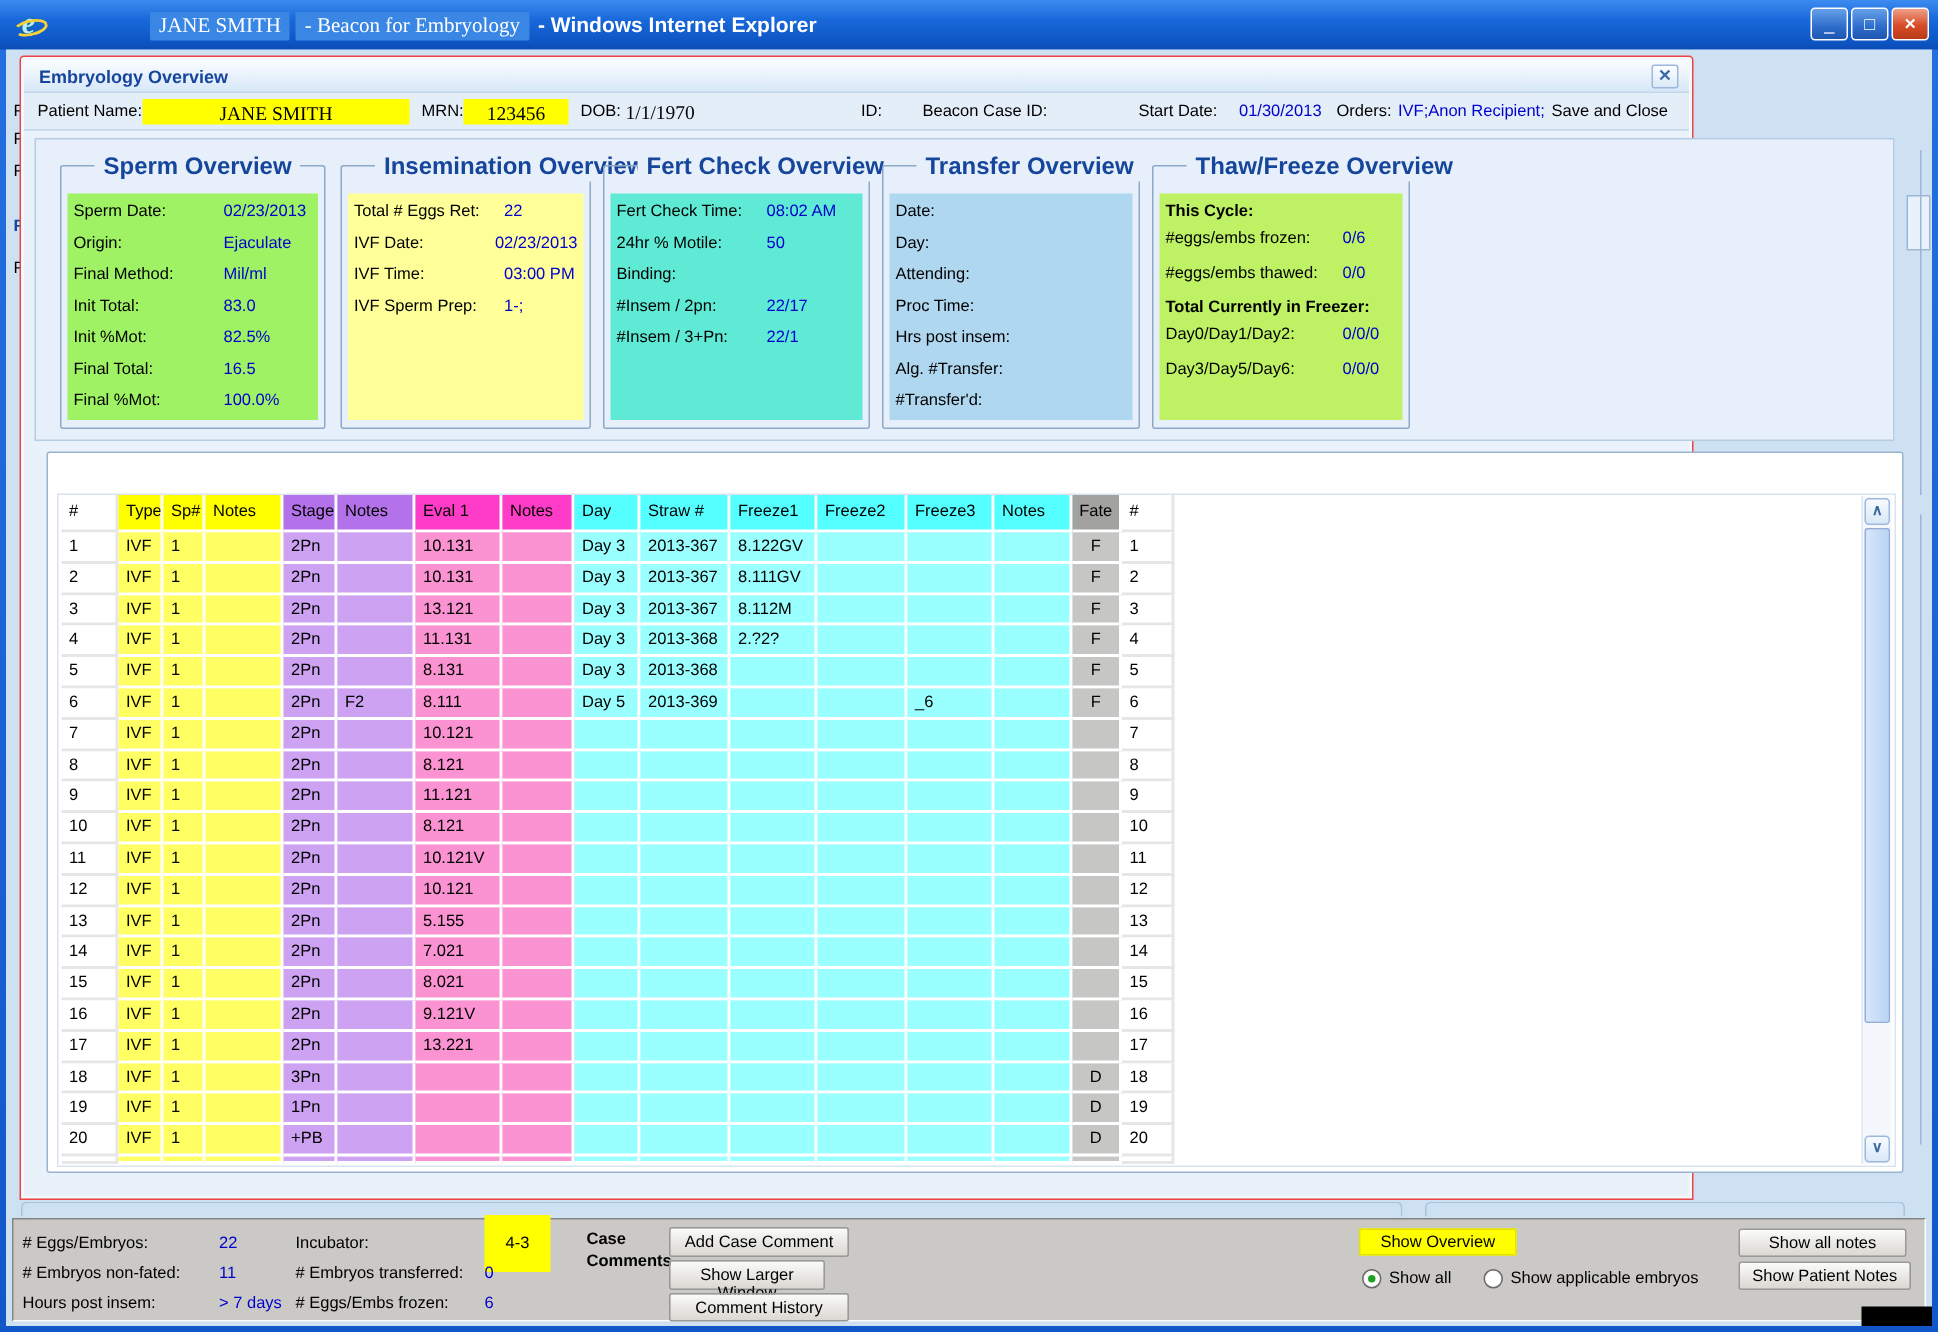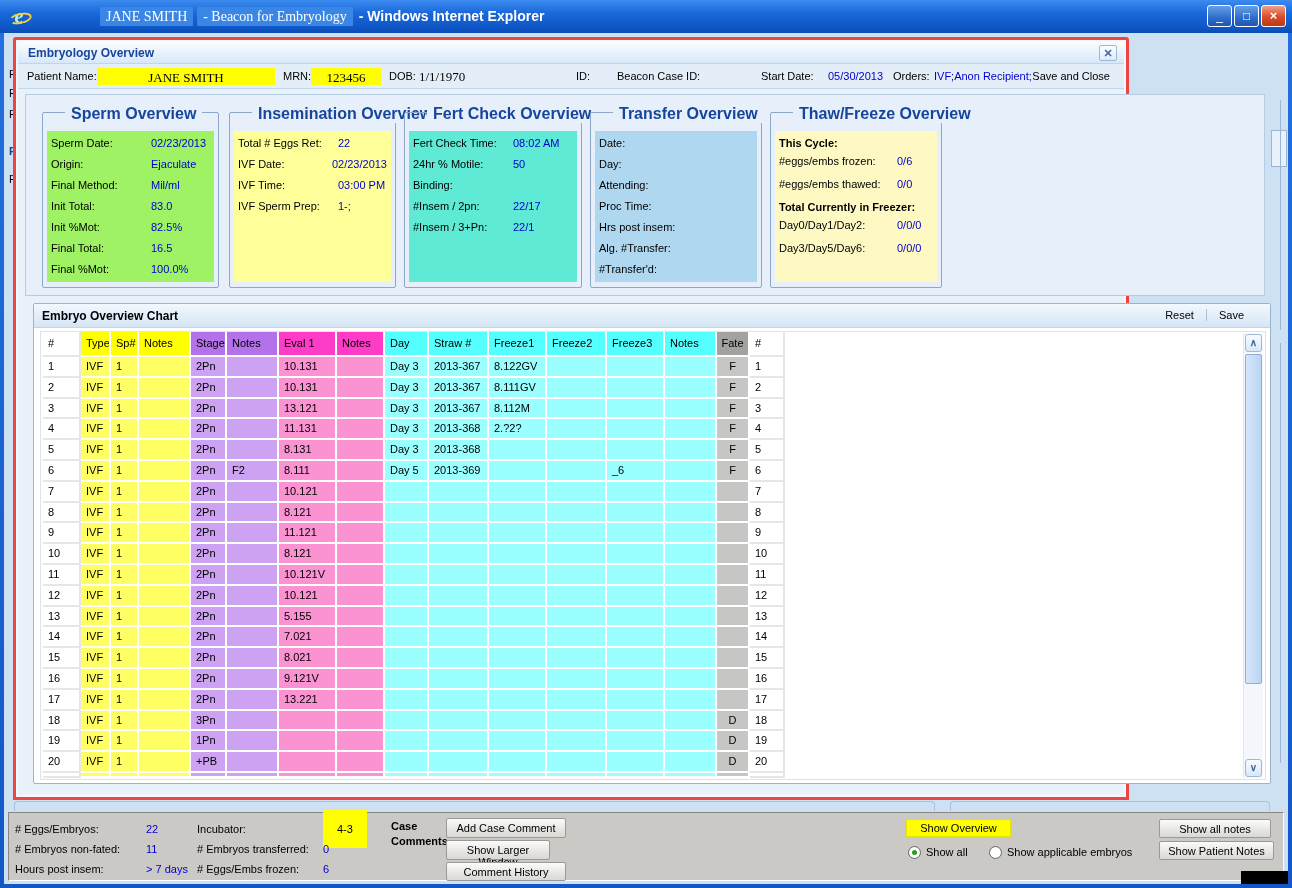--- a/index.html
+++ b/index.html
@@ -22,21 +22,21 @@
   
   .winbody { position:absolute; left:4px; top:33px; right:4px; bottom:4px; background:#CDE1F3; overflow:hidden; }
   .edge-letter { position:absolute; left:5px; width:8px; font-size:11px; color:#000; overflow:hidden; }
   .edge-letter.nv { color:#16459C; font-weight:bold; }
   .frag-line { position:absolute; border-left:1px solid #9AB6D4; width:0; }
   .frag-box { position:absolute; border:1px solid #9AB6D4; background:#E9F1FA; }
   .frag-top { position:absolute; height:10px; border:1px solid #A8C4DC; border-bottom:none; border-radius:4px 4px 0 0; }
   .corner-black { position:absolute; right:0; bottom:0; width:47px; height:13px; background:#000; }
   
   .dialog { position:absolute; left:9px; top:4px; width:1116px; height:763px; background:#E9F1FA;
-    border:3px solid #ef4444; border-radius:3px 3px 0 0; box-shadow:0 0 0 2px #F2F8FD inset; }
+    border:1px solid #ef4444; border-radius:3px 3px 0 0; box-shadow:0 0 0 2px #F2F8FD inset; }
   .dlg-header { position:absolute; left:2px; top:2px; right:2px; height:22px;
     background:linear-gradient(#FBFDFF,#D7E7F8); border-bottom:1px solid #C2D6EA; }
   .dlg-title { position:absolute; left:10px; top:4px; font-size:12px; font-weight:bold; color:#16459C; }
   .dlg-x { position:absolute; right:7px; top:3px; width:18px; height:16px; border:1px solid #9CB8DC; border-radius:2px;
     background:linear-gradient(#FDFEFF,#DCE9F8); color:#3A6AA8; font-size:11px; font-weight:bold; text-align:center; line-height:14px; }
   
   .pbar { position:absolute; left:2px; top:24px; right:2px; height:25px; background:#E4EEF9; border-bottom:1px solid #C2D6EA; font-size:11px; }
   .pbar span { position:absolute; top:6px; white-space:nowrap; }
   .ybox { background:#FFFF00; text-align:center; font-family:"Liberation Serif",serif; font-size:13px; top:4px !important; padding-top:2px; }
   .serifv { font-family:"Liberation Serif",serif; font-size:13px; top:5px !important; }
@@ -140,21 +140,21 @@
       <div class="pbar">
         <span style="left:9px">Patient Name:</span>
         <span class="ybox" style="left:79px;width:178px;height:17px">JANE SMITH</span>
         <span style="left:265px">MRN:</span>
         <span class="ybox" style="left:293px;width:70px;height:17px">123456</span>
         <span style="left:371px">DOB:</span>
         <span class="serifv" style="left:401px">1/1/1970</span>
         <span style="left:558px">ID:</span>
         <span style="left:599px">Beacon Case ID:</span>
         <span style="left:743px">Start Date:</span>
-        <span class="bluev" style="left:810px">05/30/2013</span>
+        <span class="bluev" style="left:810px">01/30/2013</span>
         <span style="left:875px">Orders:</span>
         <span class="bluev" style="left:916px">IVF;Anon Recipient;</span>
         <span style="right:14px">Save and Close</span>
       </div>
 
       <div class="panels">
         <div class="gbox" style="left:16px;top:17px;width:177px;height:176px">
           <div class="gleg">Sperm Overview</div>
           <div class="gfill" style="background:#9EF263">
               <div class="pr">
@@ -261,21 +261,21 @@
                 <span class="pv"></span>
               </div>
               <div class="pr">
                 <span class="pl">#Transfer'd:</span>
                 <span class="pv"></span>
               </div>
             </div>
         </div>
         <div class="gbox" style="left:744px;top:17px;width:172px;height:176px">
           <div class="gleg">Thaw/Freeze Overview</div>
-          <div class="gfill thaw" style="background:#fef9c3">
+          <div class="gfill thaw" style="background:#bef264">
               <div class="pr prb">
                 <span class="pl">This Cycle:</span>
                 <span class="pv"></span>
               </div>
               <div class="pr">
                 <span class="pl">#eggs/embs frozen:</span>
                 <span class="pv">0/6</span>
               </div>
               <div class="pr">
                 <span class="pl">#eggs/embs thawed:</span>
@@ -291,27 +291,20 @@
               </div>
               <div class="pr">
                 <span class="pl">Day3/Day5/Day6:</span>
                 <span class="pv">0/0/0</span>
               </div>
             </div>
         </div>
       </div>
 
       <div class="chart">
-        <div class="chart-head">
-          <div class="chart-title">Embryo Overview Chart</div>
-          <div class="chart-actions">
-            <span>Reset</span>
-            <span>Save</span>
-          </div>
-        </div>
         <div class="tblwrap">
           <div class="tr head" id="thead">
               <div class="tc w0 h-plain">#</div>
               <div class="tc w1 h-yellow">Type</div>
               <div class="tc w2 h-yellow">Sp#</div>
               <div class="tc w3 h-yellow">Notes</div>
               <div class="tc w4 h-purple">Stage</div>
               <div class="tc w5 h-purple">Notes</div>
               <div class="tc w6 h-pink">Eval 1</div>
               <div class="tc w7 h-pink">Notes</div>

